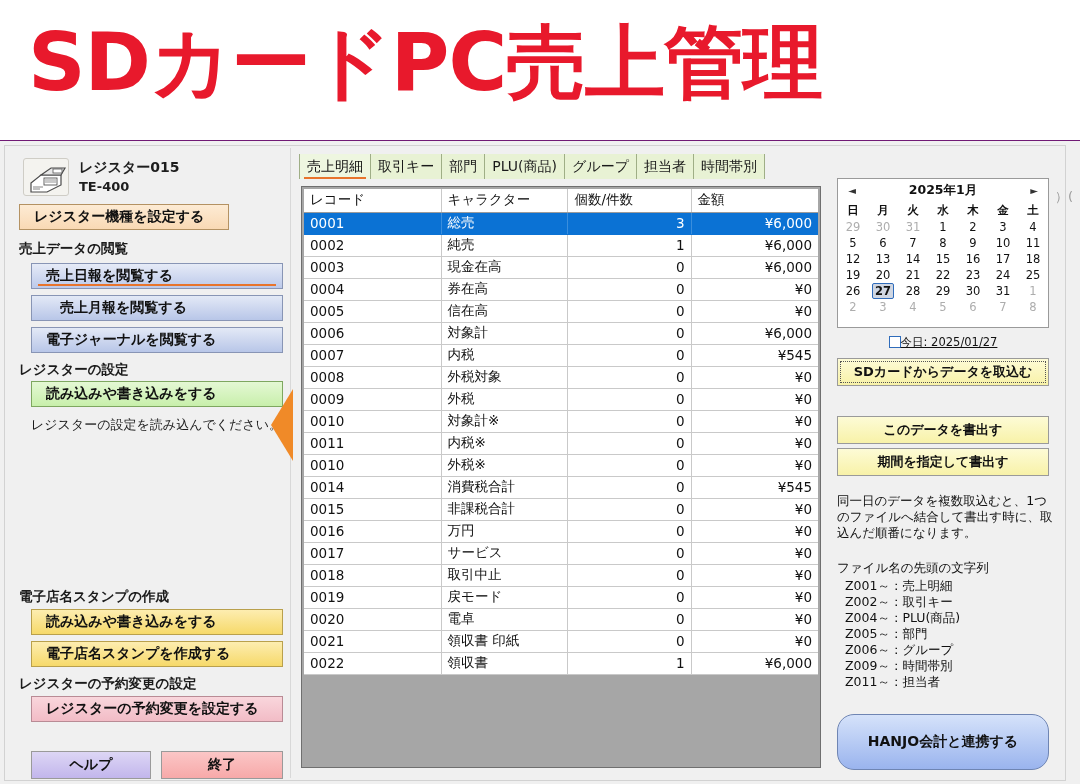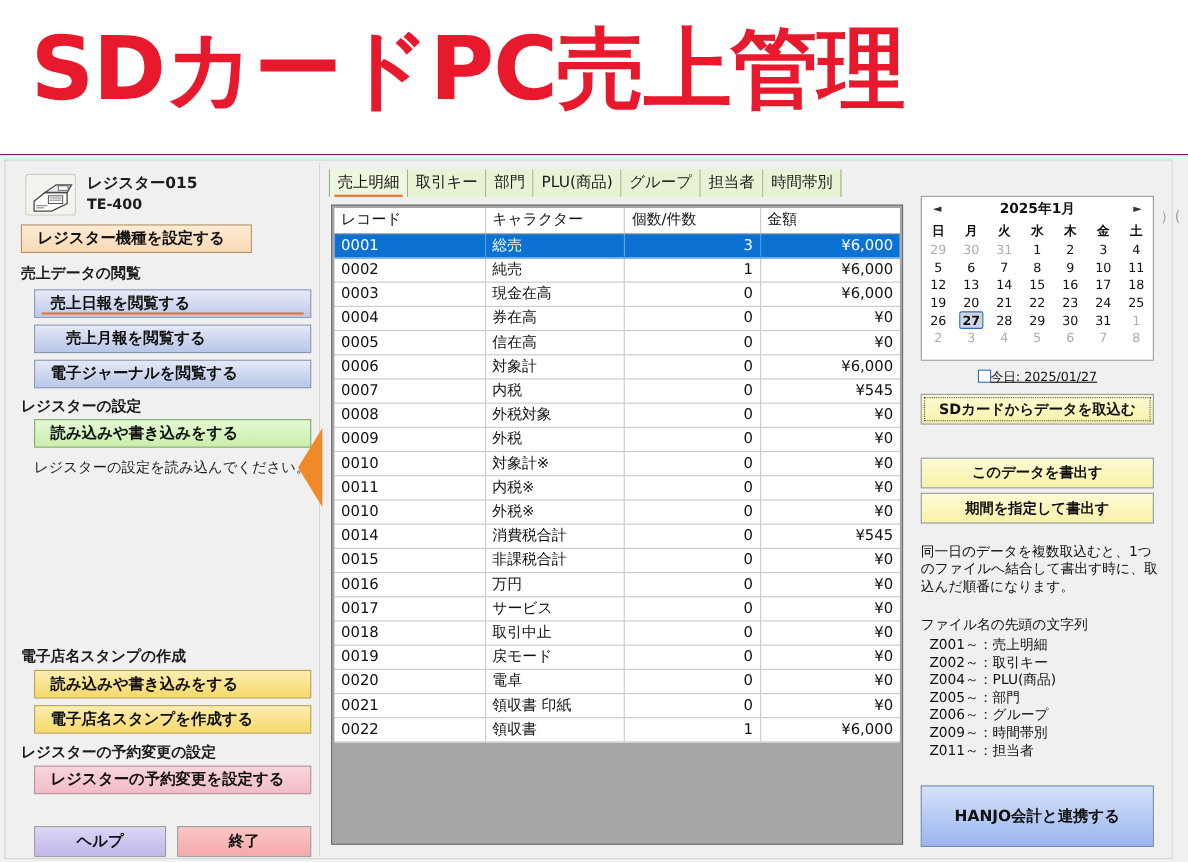--- a/index.html
+++ b/index.html
@@ -515,20 +515,20 @@
         <div class="rp-note" style="top:345px;">同一日のデータを複数取込むと、1つのファイルへ結合して書出す時に、取込んだ順番になります。</div>
         <div class="rp-note" style="top:412px;">ファイル名の先頭の文字列</div>
         <div class="rp-note" style="top:430px;">  Z001～：売上明細
   Z002～：取引キー
   Z004～：PLU(商品)
   Z005～：部門
   Z006～：グループ
   Z009～：時間帯別
   Z011～：担当者</div>
 
-        <div class="hanjo" style="top:566px;">HANJO会計と連携する</div>
+        <div class="hanjo" style="top:566px;border-radius:17px;">HANJO会計と連携する</div>
       </div>
 
     </div>
   </div>
 
   <div class="edge-clip">）(</div>
 </div>
 
 </body></html>

